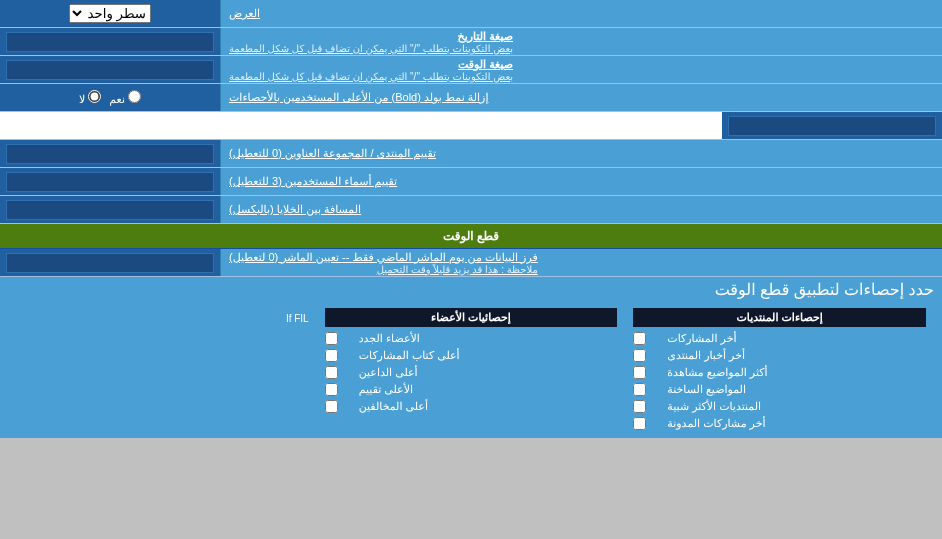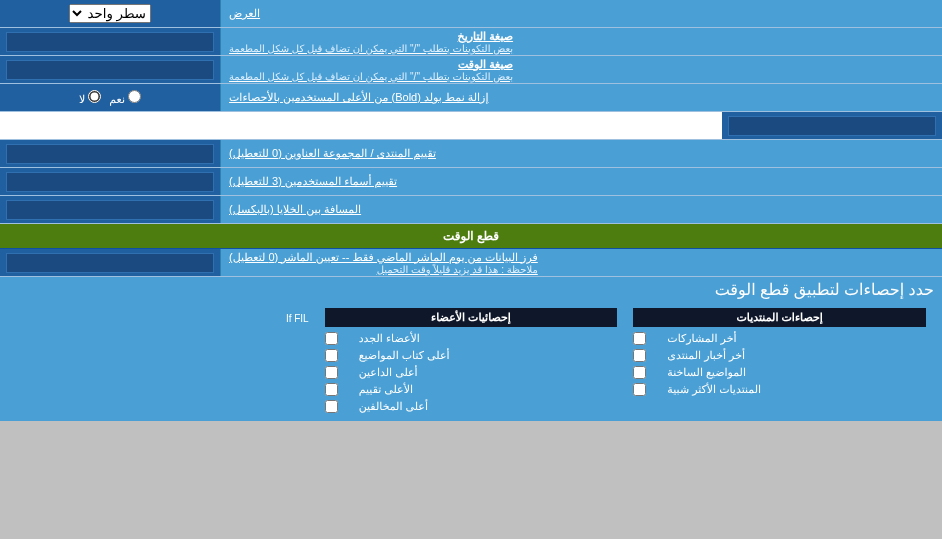--- a/index.html
+++ b/index.html
@@ -238,39 +238,47 @@
         </div>
         <div class="checkbox-item">
           <span>أخر المشاركات</span>
           <input type="checkbox" style="">
         </div>
         <div class="checkbox-item">
           <span>أخر أخبار المنتدى</span>
           <input type="checkbox" style="">
         </div>
         <div class="checkbox-item">
+          <span>أكثر المواضيع مشاهدة</span>
+          <input type="checkbox" style="">
+        </div>
+        <div class="checkbox-item">
           <span>المواضيع الساخنة</span>
           <input type="checkbox" style="">
         </div>
         <div class="checkbox-item">
           <span>المنتديات الأكثر شبية</span>
+          <input type="checkbox" style="">
+        </div>
+        <div class="checkbox-item">
+          <span>أخر مشاركات المدونة</span>
           <input type="checkbox" style="">
         </div>
       </div>
 
       <div class="checkbox-col">
         <div class="checkbox-col-header">
           <span>إحصائيات الأعضاء</span>
         </div>
         <div class="checkbox-item">
           <span>الأعضاء الجدد</span>
           <input type="checkbox" style="">
         </div>
         <div class="checkbox-item">
-          <span>أعلى كتاب المواضيع</span>
+          <span>أعلى كتاب المشاركات</span>
           <input type="checkbox" style="">
         </div>
         <div class="checkbox-item">
           <span>أعلى الداعين</span>
           <input type="checkbox" style="">
         </div>
         <div class="checkbox-item">
           <span>الأعلى تقييم</span>
           <input type="checkbox" style="">
         </div>

